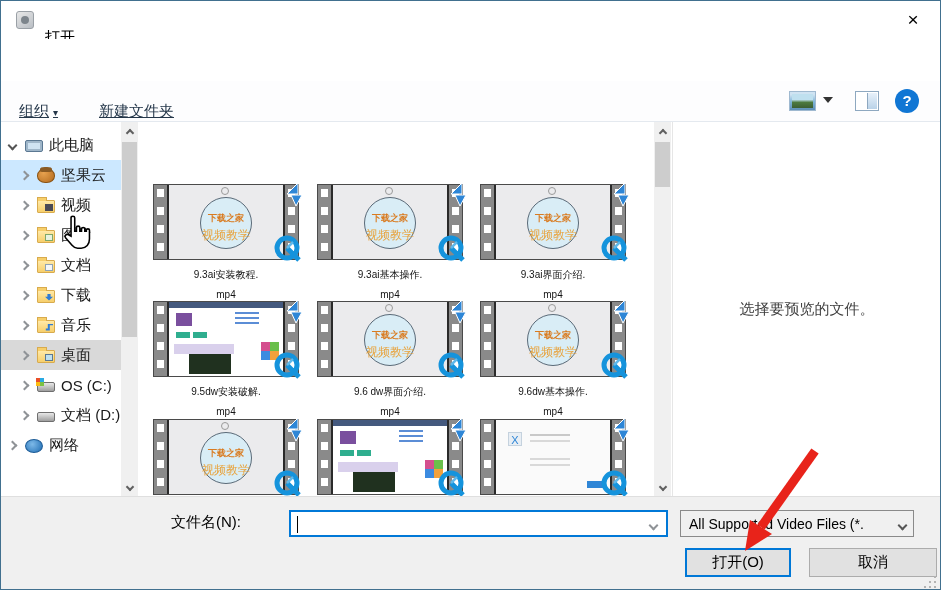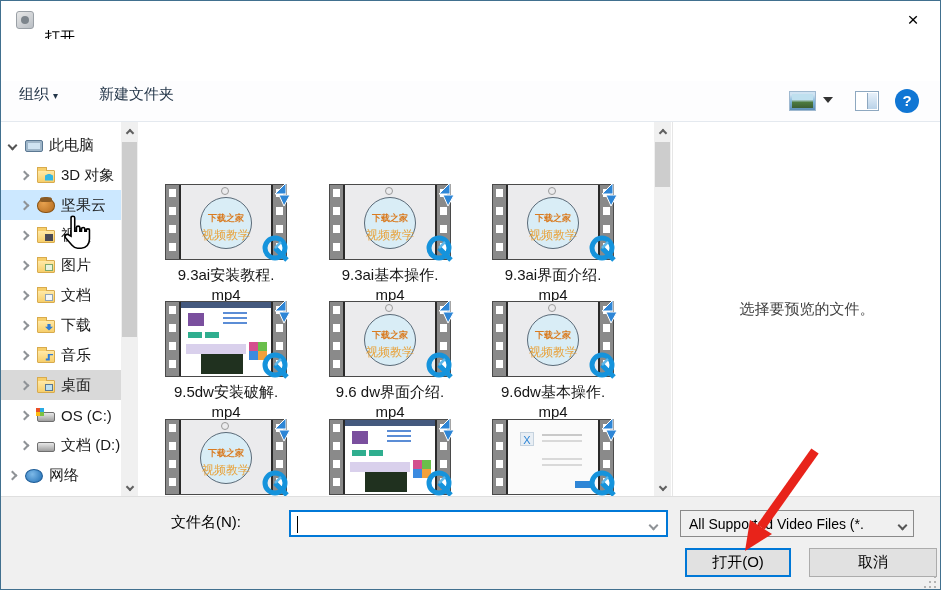--- a/index.html
+++ b/index.html
@@ -42,21 +42,21 @@
   .addr-dd{ margin-right:10px; margin-left:auto; }
   .refresh-btn{ position:absolute; left:638px; top:46px; width:23px; height:27px;
     border:1px solid #d0d0d0; border-left:none; display:flex; align-items:center; justify-content:center; }
   .searchbox{ position:absolute; left:668px; top:46px; width:267px; height:27px; background:#fff;
     border:1px solid #d0d0d0; display:flex; align-items:center; }
   .search-text{ margin-left:9px; font-size:14px; color:#6b6b6b; flex:1; }
   .search-icon{ margin-right:9px; }
   
   .cmdbar{ position:absolute; left:0; top:80px; width:100%; height:41px; background:#fdfdfe;
     border-bottom:1px solid #e4e9ef; }
-  .cmd-item{ position:absolute; top:4px; font-size:15px; color:#25374a; cursor:default; }
+  .cmd-item{ position:absolute; top:21px; font-size:15px; color:#25374a; cursor:default;text-decoration:underline; }
   .cmd-organize{ left:18px; }
   .cmd-caret{ font-size:10px; color:#25374a; margin-left:4px; }
   .cmd-newfolder{ left:98px; }
   .view-btn{ position:absolute; left:788px; top:10px; width:27px; height:20px; border:1px solid #9fb9d0;
     background:linear-gradient(180deg,#cfe3f2 15%,#7fb4d8 55%,#5e8fb6); }
   .view-btn::after{ content:""; position:absolute; left:2px; top:2px; right:2px; bottom:2px;
     background:linear-gradient(180deg,#bfe0ef 40%,#4d7a3f 60%,#3c5e33); }
   .view-caret{ position:absolute; left:822px; top:16px; width:0; height:0;
     border-left:5px solid transparent; border-right:5px solid transparent; border-top:6px solid #333; }
   .pane-btn{ position:absolute; left:854px; top:10px; width:24px; height:20px; border:1px solid #8ea8c0; background:#fff; }
@@ -104,21 +104,21 @@
   .sb .arr{ position:absolute; left:0; width:17px; height:17px; display:flex; align-items:center; justify-content:center; }
   .sb .arr.up{ top:1px; } .sb .arr.down{ bottom:1px; }
   .sb .arr .chev{ width:6px; height:6px; border-color:#606060; }
   .sb .arr.up .chev{ transform:rotate(-135deg); margin-top:3px; }
   .sb .thumbbar{ position:absolute; left:1px; width:15px; background:#cdcdcd; }
   .sb-side .thumbbar{ top:20px; height:195px; }
   .sb-list .thumbbar{ top:20px; height:45px; }
   
   .filelist{ position:absolute; left:137px; top:0; width:516px; height:374px; }
   .file-item{ position:absolute; width:150px; text-align:center; }
-  .fthumb{ position:relative; width:122px; height:76px; margin:0 auto; background:#8a8a8a;
+  .fthumb{ position:relative; width:146px; height:76px; margin:0 auto; background:#8a8a8a;
     border:1px solid #4a4a4a; display:flex; }
   .sprocket{ width:13px; height:100%; background:#8a8a8a; flex:none;
     background-image:repeating-linear-gradient(180deg, transparent 0 4px, #fff 4px 12px, transparent 12px 18px);
     background-size:7px 100%; background-position:3px 0; background-repeat:no-repeat; }
   .frame{ flex:1; background:#ebebed; border-left:2px solid #2a2a2a; border-right:2px solid #2a2a2a; position:relative; overflow:hidden; }
   .frame .hook{ position:absolute; left:50%; top:2px; width:8px; height:8px; margin-left:-5px;
     border:1px solid #9a9a9a; border-radius:50%; background:transparent; }
   .logo-circle{ position:absolute; left:50%; top:50%; width:52px; height:52px; margin:-25px 0 0 -26px;
     border-radius:50%; background:#d9edf6; border:1px solid #5a6a78; text-align:center; }
   .logo-l1{ display:block; margin-top:14px; font-size:9px; font-weight:bold; color:#d97b20; }
@@ -138,21 +138,21 @@
   
   .frame.installer{ background:#fafafa; }
   .inst-x{ position:absolute; left:12px; top:12px; width:14px; height:14px; background:#e8eef4;
     border:1px solid #c5d2de; color:#2f86d6; font-size:11px; line-height:14px; text-align:center; }
   .inst-lines{ position:absolute; left:34px; top:14px; width:40px; height:2px; background:#c9c9c9;
     box-shadow:0 6px 0 #d9d9d9, 0 24px 0 #d9d9d9, 0 30px 0 #d9d9d9; }
   .inst-btn{ position:absolute; right:5px; bottom:6px; width:18px; height:7px; background:#2f86d6; }
   
   .badge-sync{ position:absolute; right:-6px; top:-4px; width:30px; height:34px; z-index:3; }
   .badge-qt{ position:absolute; right:-8px; bottom:-8px; width:34px; height:34px; z-index:3; }
-  .fname{ margin-top:5px; font-size:15px; line-height:20px; color:#141414; }
+  .fname{ margin-top:5px; font-size:10px; line-height:20px; color:#141414; }
   
   .preview{ position:absolute; left:671px; top:0; width:269px; height:374px; background:#fff;
     border-left:1px solid #e6e6e6; display:flex; align-items:center; justify-content:center; }
   .preview span{ font-size:15px; color:#3f3f3f; margin-top:0px; }
   
   .footer{ position:absolute; left:0; top:495px; width:100%; height:95px; background:#f0f0f0;
     border-top:1px solid #dfdfdf; }
   .fn-label{ position:absolute; left:170px; top:16px; font-size:15px; color:#000; }
   .fn-combo{ position:absolute; left:288px; top:13px; width:379px; height:27px; background:#fff;
     border:2px solid #0078d7; display:flex; align-items:center; }
@@ -239,29 +239,20 @@
 
   <div class="content">
     <div class="sidebar" id="sidebar">
         <div class="side-item lvl0">
           <span class="tw">
             <i class="chev dark"></i>
           </span>
           <span class="sicon ic ic-computer"></span>
           <span class="slabel">此电脑</span>
         </div>
-        <div class="side-item lvl1">
-          <span class="tw">
-            <i class="chev r"></i>
-          </span>
-          <span class="sicon ic ic-folder">
-            <span class="glyph g-3d"></span>
-          </span>
-          <span class="slabel">3D 对象</span>
-        </div>
         <div class="side-item lvl1 hover">
           <span class="tw">
             <i class="chev r"></i>
           </span>
           <span class="sicon ic ic-nutstore"></span>
           <span class="slabel">坚果云</span>
         </div>
         <div class="side-item lvl1">
           <span class="tw">
             <i class="chev r"></i>

